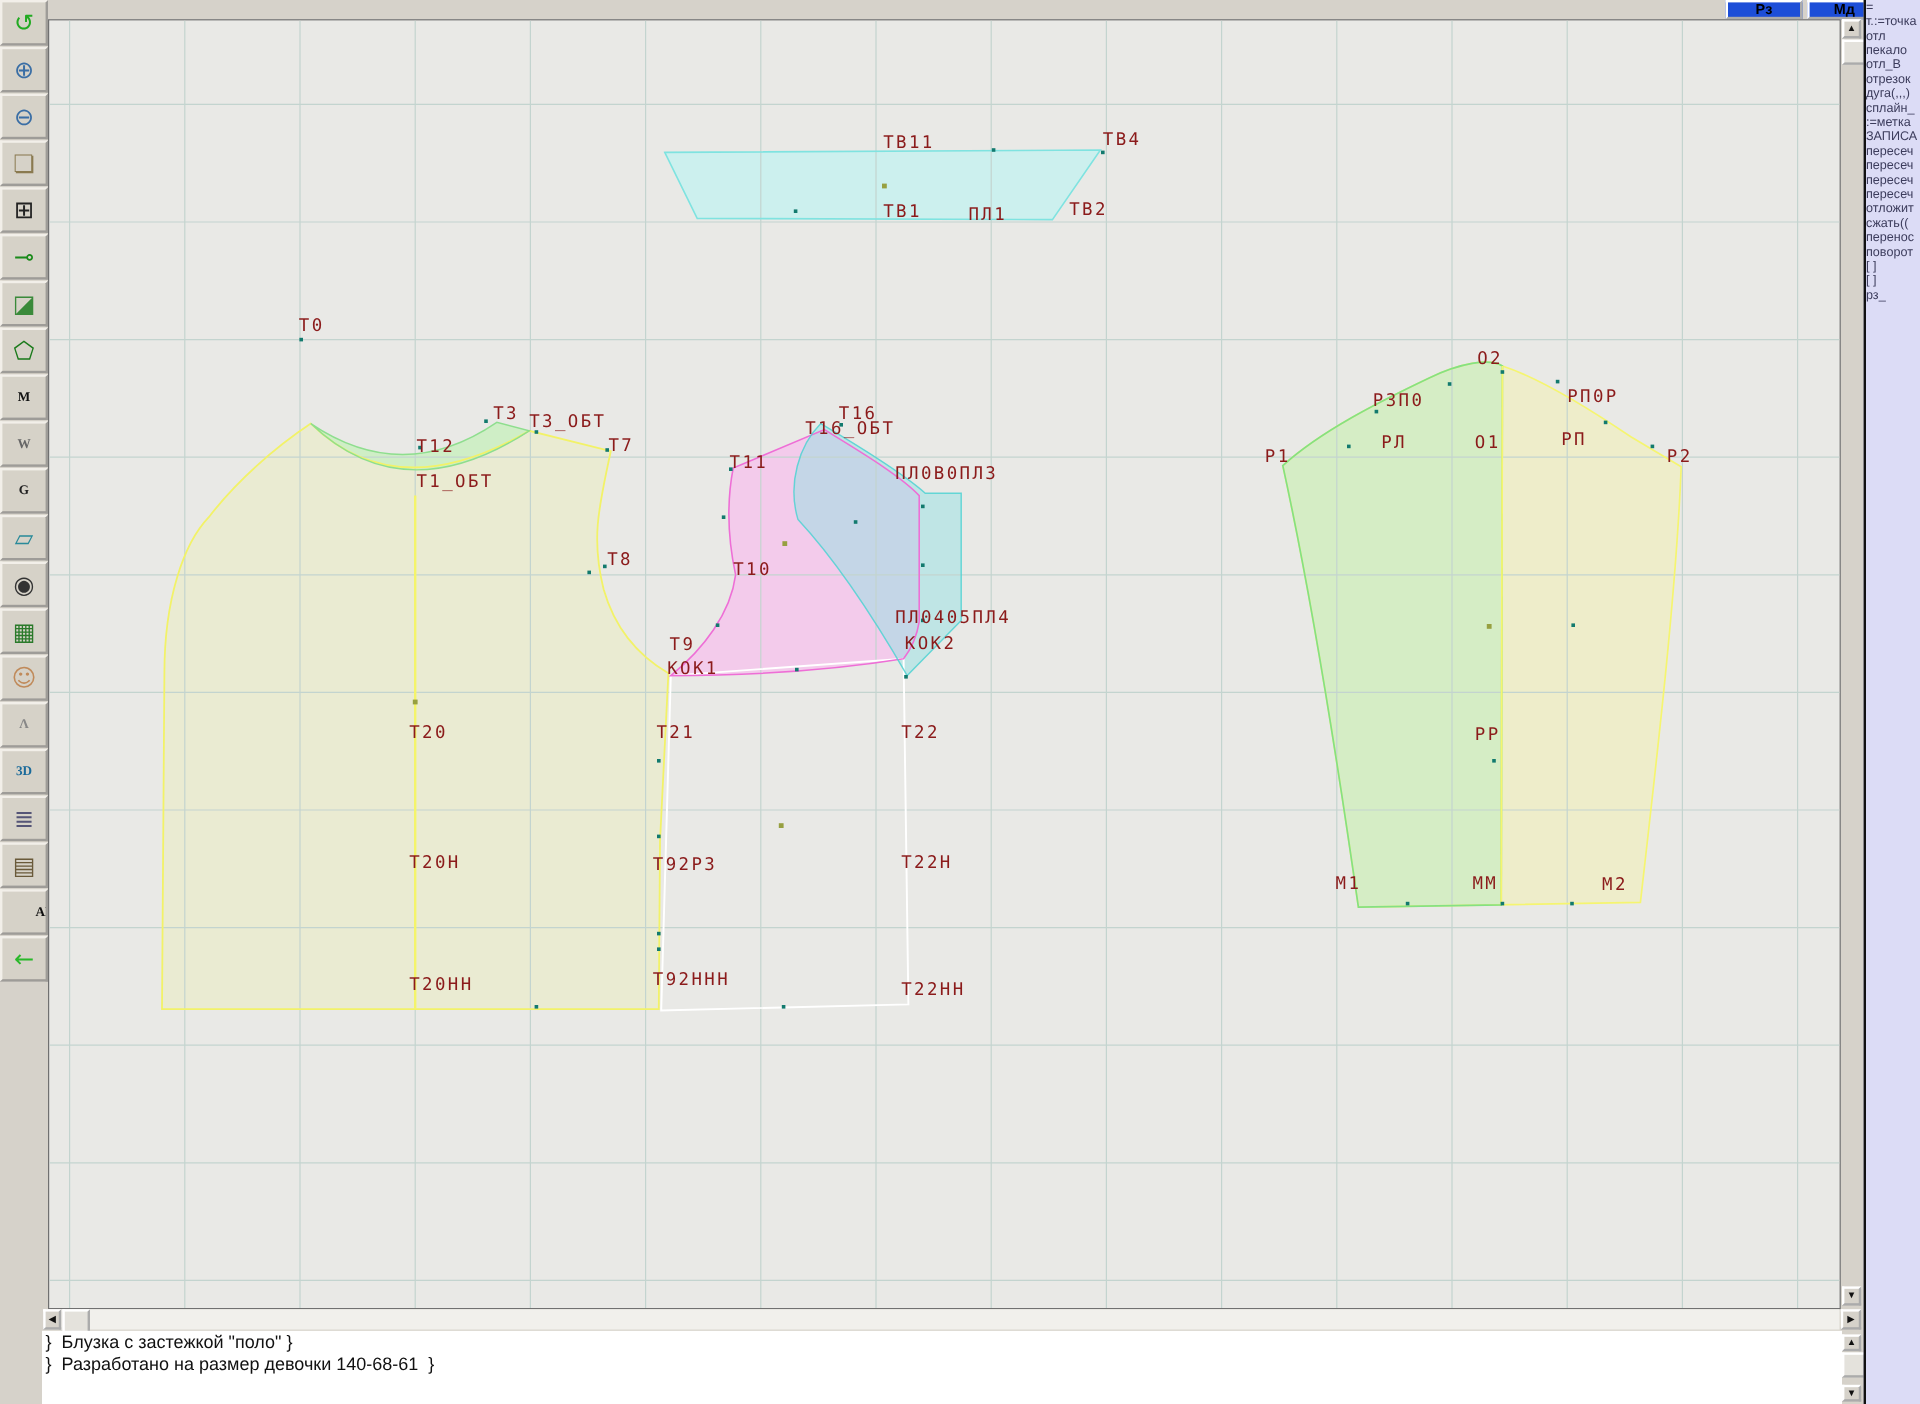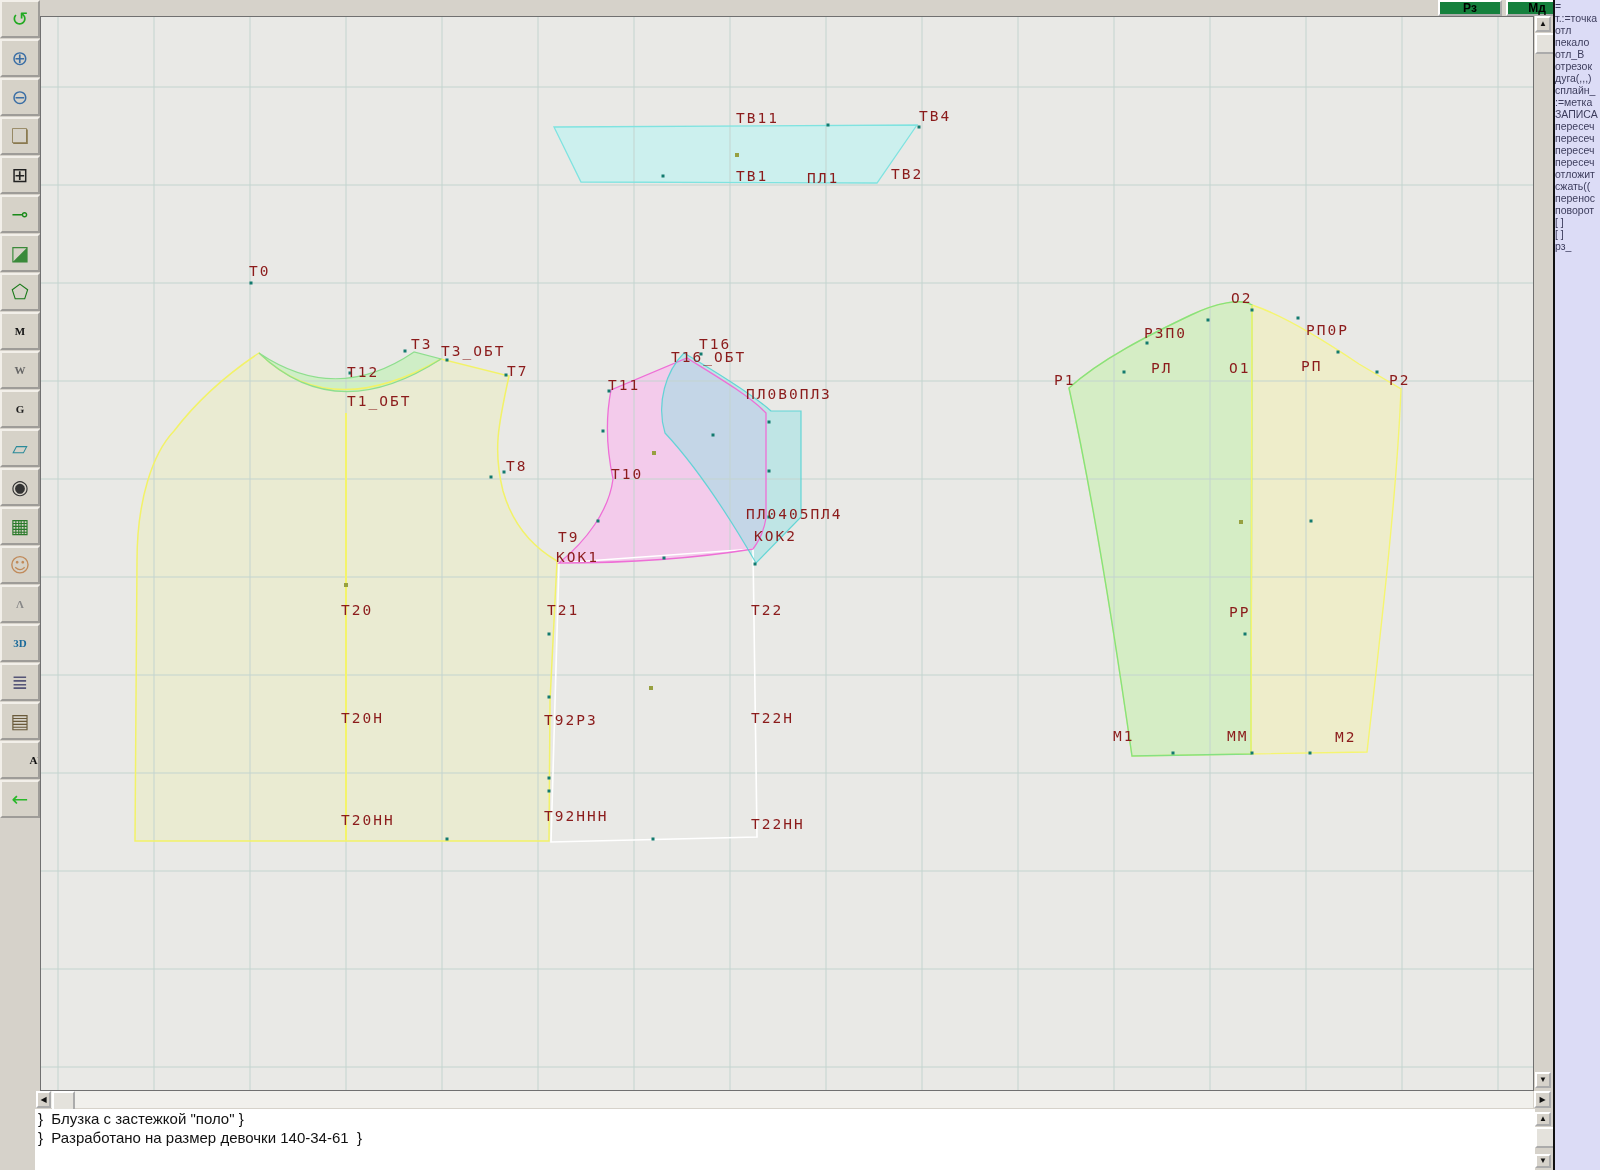--- a/index.html
+++ b/index.html
@@ -1,20 +1,20 @@
 <!DOCTYPE html>
 <html><head>
 <meta charset="utf-8">
 <style>
   html,body{margin:0;padding:0;background:#888;}
   #app{position:relative;width:1600px;height:1170px;background:#d6d2ca;overflow:hidden;
        font-family:"Liberation Sans",sans-serif;}
   
   #topstrip{position:absolute;left:0;top:0;width:1600px;height:16px;background:#d6d2ca;}
-  .topbtn{position:absolute;top:0;height:16px;background:#15803d;border:2px outset #fff;
+  .topbtn{position:absolute;top:0;height:16px;background:#1d4ed8;border:2px outset #fff;
           font:bold 12px "Liberation Sans",sans-serif;line-height:12px;text-align:center;padding:0;cursor:pointer;}
   
   #toolbar{position:absolute;left:0;top:0;width:40px;}
   .tbtn{width:36px;height:34px;margin:0 0 1px 0;background:#d6d2c8;border:2px outset #f2efe9;
         display:flex;align-items:center;justify-content:center;font-family:"DejaVu Sans",sans-serif;
         font-size:20px;line-height:20px;overflow:hidden;cursor:pointer;}
   .tbtn .small{font-size:11px;font-weight:bold;font-family:"Liberation Serif",serif;}
   
   #cnv{position:absolute;left:40px;top:16px;background:#e9e9e6;border:1px solid #707070;}
   
@@ -243,21 +243,21 @@
   <div class="sthumb" style="left:1535px;top:33px;width:16px;height:17px;"></div>
   <button class="sbtn" style="left:1535px;top:1072px;width:16px;height:16px;"><span>▼</span></button>
 
   <div id="hscroll-track"></div>
   <button class="sbtn" style="left:36px;top:1091px;width:15px;height:17px;"><span>◀</span></button>
   <div class="sthumb" style="left:52px;top:1091px;width:19px;height:17px;"></div>
   <button class="sbtn" style="left:1534px;top:1091px;width:17px;height:17px;"><span>▶</span></button>
 
   <div id="console">
     <div class="cline">}  Блузка с застежкой "поло" }</div>
-    <div class="cline">}  Разработано на размер девочки 140-34-61  }</div>
+    <div class="cline">}  Разработано на размер девочки 140-68-61  }</div>
   </div>
 
   <button class="sbtn" style="left:1535px;top:1112px;width:16px;height:14px;"><span>▲</span></button>
   <div class="sthumb" style="left:1535px;top:1127px;width:16px;height:17px;"></div>
   <button class="sbtn" style="left:1535px;top:1154px;width:16px;height:14px;"><span>▼</span></button>
 
   <div id="rightpanel">
       <div class="pline">=</div>
       <div class="pline">т.:=точка</div>
       <div class="pline">отл</div>

